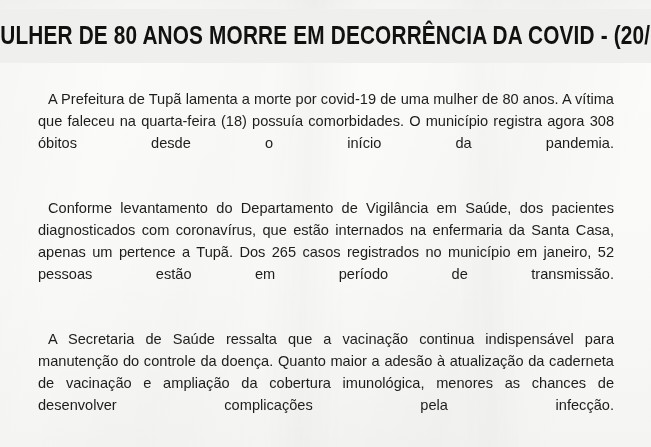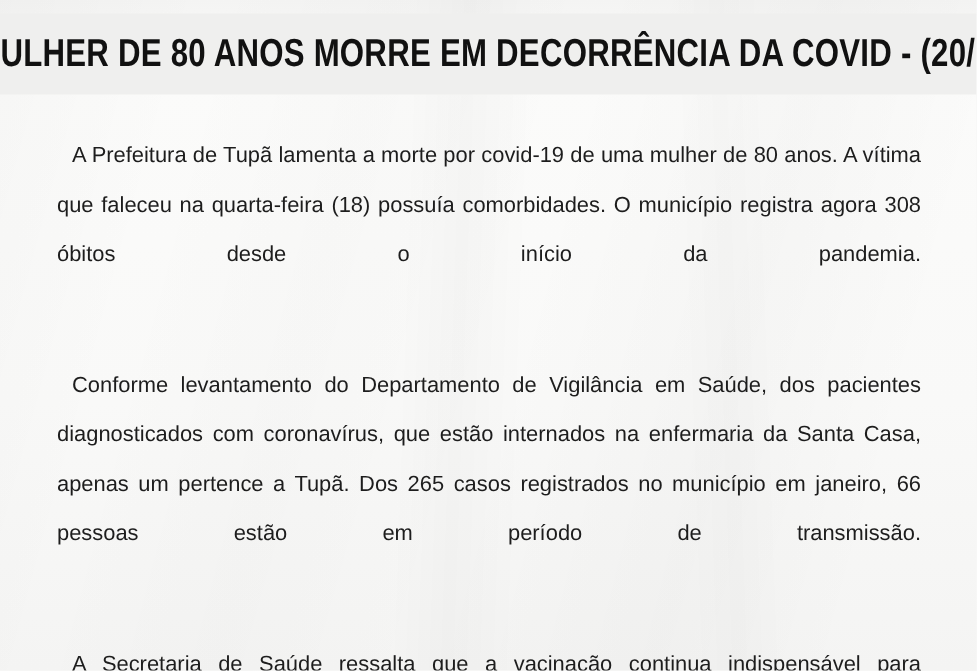--- a/index.html
+++ b/index.html
@@ -71,21 +71,21 @@
     position: absolute;
     left: 38px;
     top: 88px;
     width: 576px;
   }
 
   .paragraph {
     margin: 0 0 21px 0;
     color: #1d1d1d;
     font-size: 14.6px;
-    line-height: 33px;
+    line-height: 22px;
     text-align: justify;
     text-justify: inter-word;
     text-indent: 10px;
     word-spacing: 0.1px;
   }
 
   .paragraph:last-child {
     margin-bottom: 0;
   }
 
@@ -100,17 +100,17 @@
 <body>
 
 <div class="card">
 
   <div class="headline-band">
     <h1 class="headline">MULHER DE 80 ANOS MORRE EM DECORRÊNCIA DA COVID - (20/1)</h1>
   </div>
 
   <div class="article-body">
     <p class="paragraph">A Prefeitura de Tupã lamenta a morte por covid-19 de uma mulher de 80 anos. A vítima que faleceu na quarta-feira (18) possuía comorbidades. O município registra agora 308 óbitos desde o início da pandemia.</p>
-    <p class="paragraph">Conforme levantamento do Departamento de Vigilância em Saúde, dos pacientes diagnosticados com coronavírus, que estão internados na enfermaria da Santa Casa, apenas um pertence a Tupã. Dos 265 casos registrados no município em janeiro, 66 pessoas estão em período de transmissão.</p>
+    <p class="paragraph">Conforme levantamento do Departamento de Vigilância em Saúde, dos pacientes diagnosticados com coronavírus, que estão internados na enfermaria da Santa Casa, apenas um pertence a Tupã. Dos 265 casos registrados no município em janeiro, 52 pessoas estão em período de transmissão.</p>
     <p class="paragraph">A Secretaria de Saúde ressalta que a vacinação continua indispensável para manutenção do controle da doença. Quanto maior a adesão à atualização da caderneta de vacinação e ampliação da cobertura imunológica, menores as chances de desenvolver complicações pela infecção.</p>
   </div>
 
 </div>
 
 </body></html>

